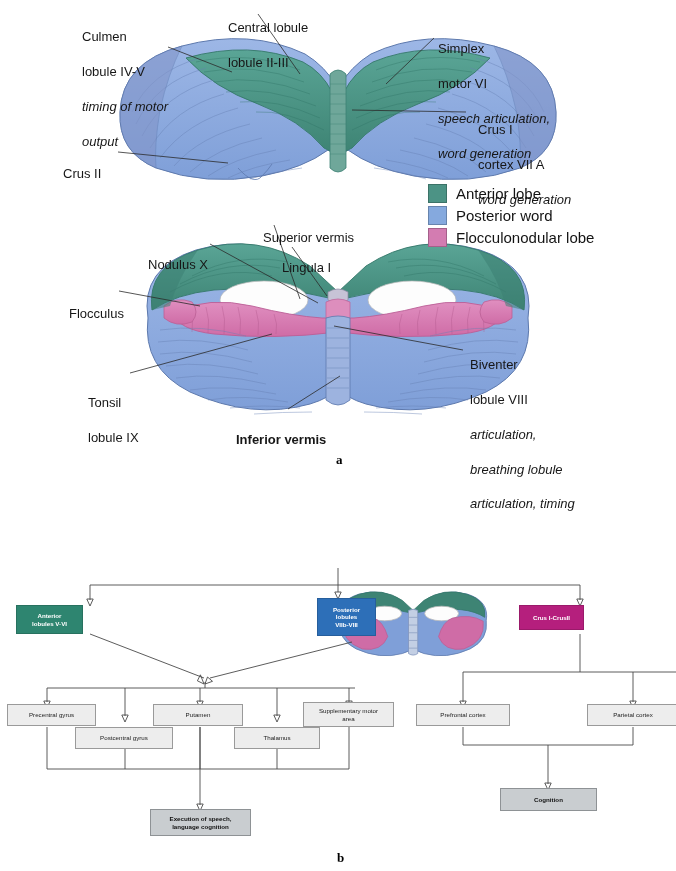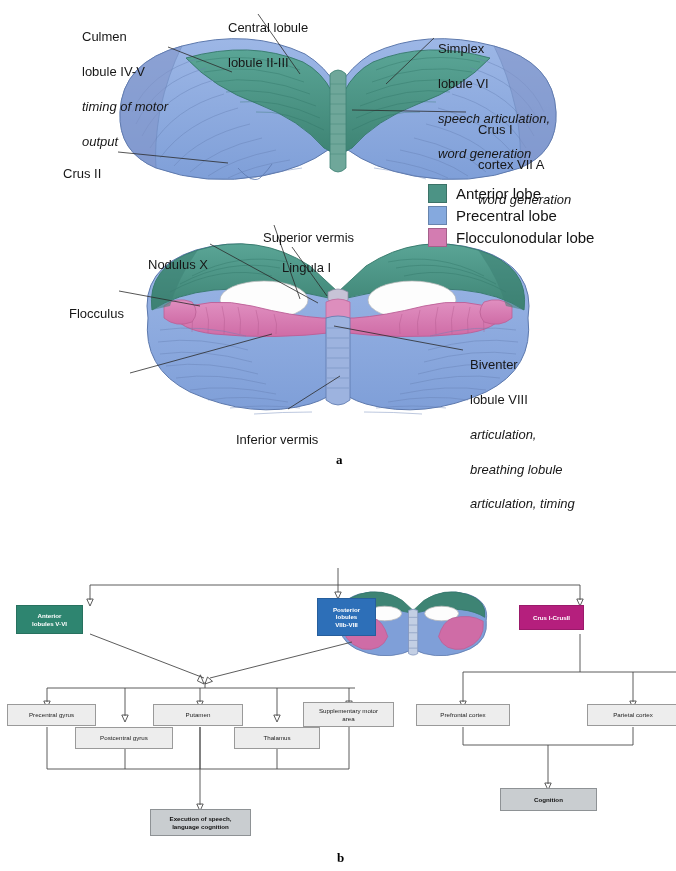--- a/index.html
+++ b/index.html
@@ -225,21 +225,21 @@
     <span class="it">output</span>
   </div>
 
   <div class="lbl" style="left:228px;top:-1px;">
     <span class="rg">Central lobule</span>
     <span class="rg">lobule II-III</span>
   </div>
 
   <div class="lbl" style="left:438px;top:20px;">
     <span class="rg">Simplex</span>
-    <span class="rg">lobule VI</span>
+    <span class="rg">motor VI</span>
     <span class="it">speech articulation,</span>
     <span class="it">word generation</span>
   </div>
 
   <div class="lbl" style="left:478px;top:101px;">
     <span class="rg">Crus I</span>
     <span class="rg">cortex VII A</span>
     <span class="it">word generation</span>
   </div>
 
@@ -256,41 +256,45 @@
   </div>
 
   <div class="lbl" style="left:282px;top:239px;text-align:center;">
     <span class="rg">Lingula I</span>
   </div>
 
   <div class="lbl" style="left:69px;top:285px;">
     <span class="rg">Flocculus</span>
   </div>
 
-
-  <div class="lbl" style="left:236px;top:411px;">
+  <div class="lbl" style="left:88px;top:374px;">
+    <span class="rg">Tonsil</span>
+    <span class="rg">lobule IX</span>
+  </div>
+
+  <div class="lbl" style="left:236px;top:411px;font-weight:bold;">
     <span class="rg">Inferior vermis</span>
   </div>
 
   <div class="lbl" style="left:470px;top:336px;">
     <span class="rg">Biventer</span>
     <span class="rg">lobule VIII</span>
     <span class="it">articulation,</span>
     <span class="it">breathing lobule</span>
     <span class="it">articulation, timing</span>
   </div>
 
   <div class="legend" style="left:428px;top:183px;">
     <div class="legrow">
       <span class="swatch" style="background:#4c9385;"></span>
       <span class="legtext">Anterior lobe</span>
     </div>
     <div class="legrow">
       <span class="swatch" style="background:#85a9de;"></span>
-      <span class="legtext">Precentral lobe</span>
+      <span class="legtext">Posterior word</span>
     </div>
     <div class="legrow">
       <span class="swatch" style="background:#d37cb1;"></span>
       <span class="legtext">Flocculonodular lobe</span>
     </div>
   </div>
 
   <div class="panel-letter" style="left:336px;top:452px;">a</div>
 
   <svg width="676" height="871">

